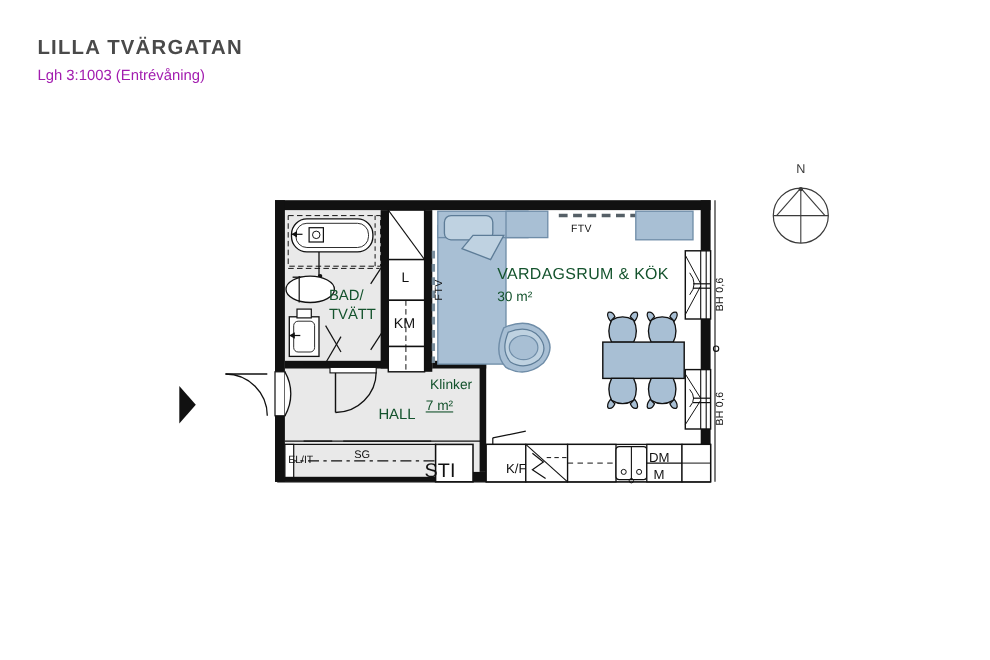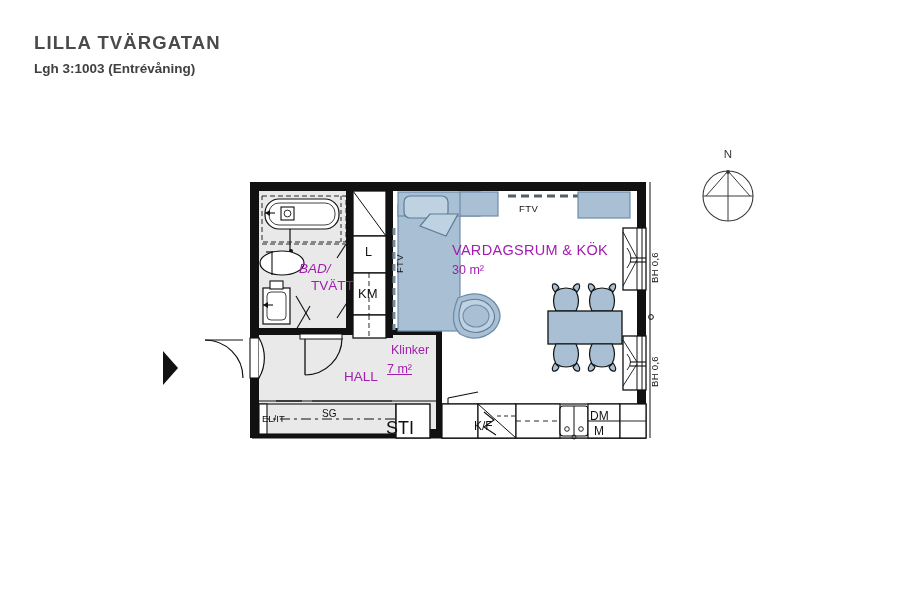--- a/index.html
+++ b/index.html
@@ -25,22 +25,22 @@
     font-size: 18.5px;
     font-weight: bold;
     letter-spacing: 1.1px;
     color: #4a4a4a;
     margin: 0;
     white-space: nowrap;
     text-align: center;
   }
   #subtitle {
     font-size: 13.5px;
-    font-weight: bold;
-    color: #404040;
+    font-weight: normal;
+    color: #a21caf;
     margin: 7px 0 0 0;
     white-space: nowrap;
   }
 
   
   #plan-wrap {
     position: absolute;
     left: 0;
     top: 0;
     width: 900px;
@@ -73,44 +73,44 @@
     position: absolute;
     left: 161px;
     top: 337px;
     width: 18px;
     height: 62px;
   }
 
   
   .room-label {
     position: absolute;
-    color: #a21caf;
+    color: #14532d;
     white-space: nowrap;
     font-weight: normal;
   }
   .lbl-vardagsrum { left: 452px; top: 242px; font-size: 14.5px; letter-spacing: 0.3px; }
   .lbl-vardagsrum-area { left: 452px; top: 263px; font-size: 12.5px; }
-  .lbl-bad1 { left: 299px; top: 261px; font-size: 13.5px; font-style: italic; }
-  .lbl-bad2 { left: 299px; top: 278px; font-size: 13.5px; margin-left: 12px; }
+  .lbl-bad1 { left: 299px; top: 261px; font-size: 13.5px; }
+  .lbl-bad2 { left: 299px; top: 278px; font-size: 13.5px; }
   .lbl-hall { left: 344px; top: 369px; font-size: 13.5px; }
   .lbl-klinker { left: 391px; top: 343px; font-size: 12.5px; }
   .lbl-klinker-area { left: 387px; top: 362px; font-size: 12.5px; text-decoration: underline; }
 
   .box-label {
     position: absolute;
     color: #111;
     white-space: nowrap;
     font-size: 12.5px;
   }
   .lbl-L   { left: 365px; top: 245px; }
   .lbl-KM  { left: 358px; top: 286px; font-size: 13px; }
   .lbl-STI { left: 386px; top: 418px; font-size: 18px; }
   .lbl-SG  { left: 322px; top: 408px; font-size: 10px; }
   .lbl-ELIT{ left: 262px; top: 413px; font-size: 9.5px; }
-  .lbl-KF  { left: 474px; top: 419px; font-size: 12px; }
+  .lbl-KF  { left: 460px; top: 419px; font-size: 12px; }
   .lbl-DM  { left: 590px; top: 409px; font-size: 12px; text-align: center; }
   .lbl-M   { left: 594px; top: 424px; font-size: 12px; }
   .lbl-ftv-top { left: 519px; top: 203px; font-size: 9.5px; letter-spacing: 0.4px; }
 
   .lbl-ftv-side {
     position: absolute;
     left: 390px;
     top: 258px;
     font-size: 9.5px;
     letter-spacing: 0.4px;

